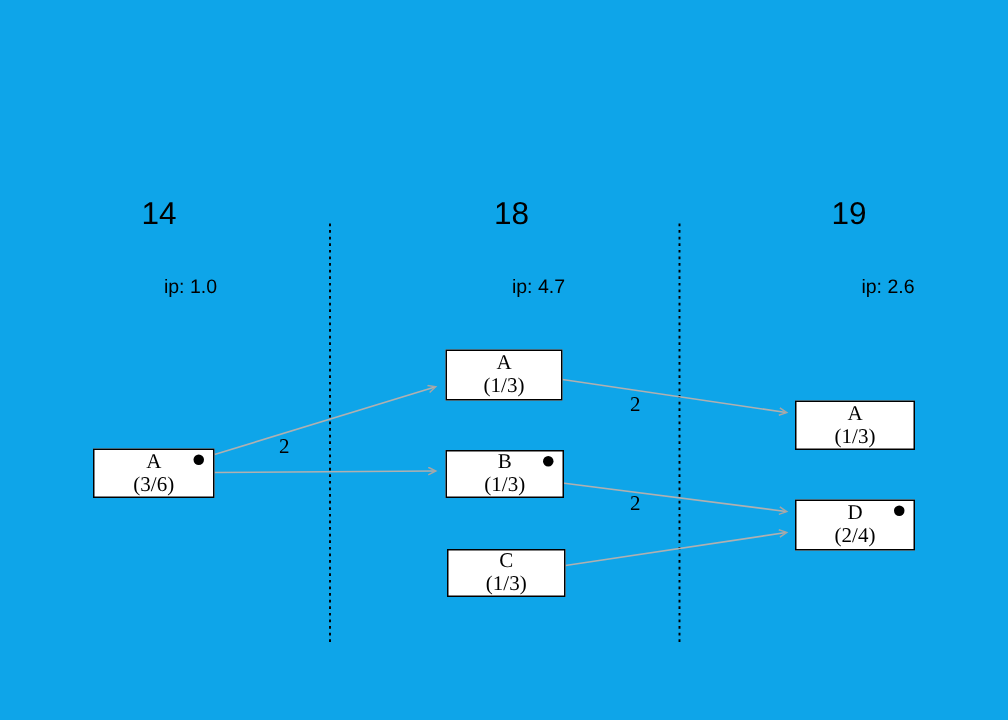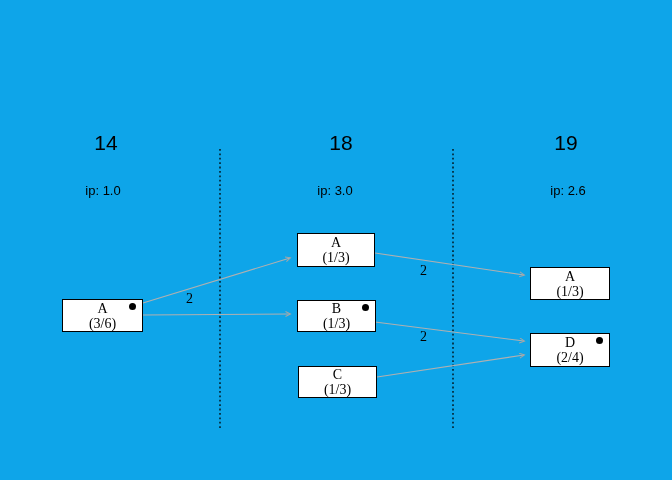--- a/index.html
+++ b/index.html
@@ -17,21 +17,21 @@
   .col-header {
     position: absolute; top: 131px;
     transform: translateX(-50%);
     font-size: 21px; line-height: 24px;
     color: #000; white-space: nowrap;
   }
   .ip-label {
     position: absolute; top: 183px;
     transform: translateX(-50%);
     font-size: 13px; line-height: 15px;
-    color: #000; white-space: nowrap;
+    color: #000; white-space: nowrap; margin-left: 24px;
   }
 
   .node {
     position: absolute;
     background: #fff;
     border: 1.5px solid #000;
     display: flex; flex-direction: column;
     align-items: center; justify-content: center;
     font-family: "Liberation Serif", serif;
     font-size: 14px; line-height: 15px;
@@ -79,21 +79,21 @@
     <line x1="375" y1="253" x2="524" y2="275" stroke="#b0b0b0" stroke-width="1.1" marker-end="url(#arrowhead)"></line>
     <line x1="375" y1="322" x2="524" y2="341" stroke="#b0b0b0" stroke-width="1.1" marker-end="url(#arrowhead)"></line>
     <line x1="377" y1="377" x2="524" y2="355" stroke="#b0b0b0" stroke-width="1.1" marker-end="url(#arrowhead)"></line>
   </svg>
 
   <div class="col-header" style="left:106px">14</div>
   <div class="col-header" style="left:341px">18</div>
   <div class="col-header" style="left:566px">19</div>
 
   <div class="ip-label" style="left:103px">ip: 1.0</div>
-  <div class="ip-label" style="left:335px">ip: 3.0</div>
+  <div class="ip-label" style="left:335px">ip: 4.7</div>
   <div class="ip-label" style="left:568px">ip: 2.6</div>
 
   <div class="node n0">
     <span class="dot"></span>
     <div>A</div>
     <div>(3/6)</div>
   </div>
 
   <div class="node n1">
 

